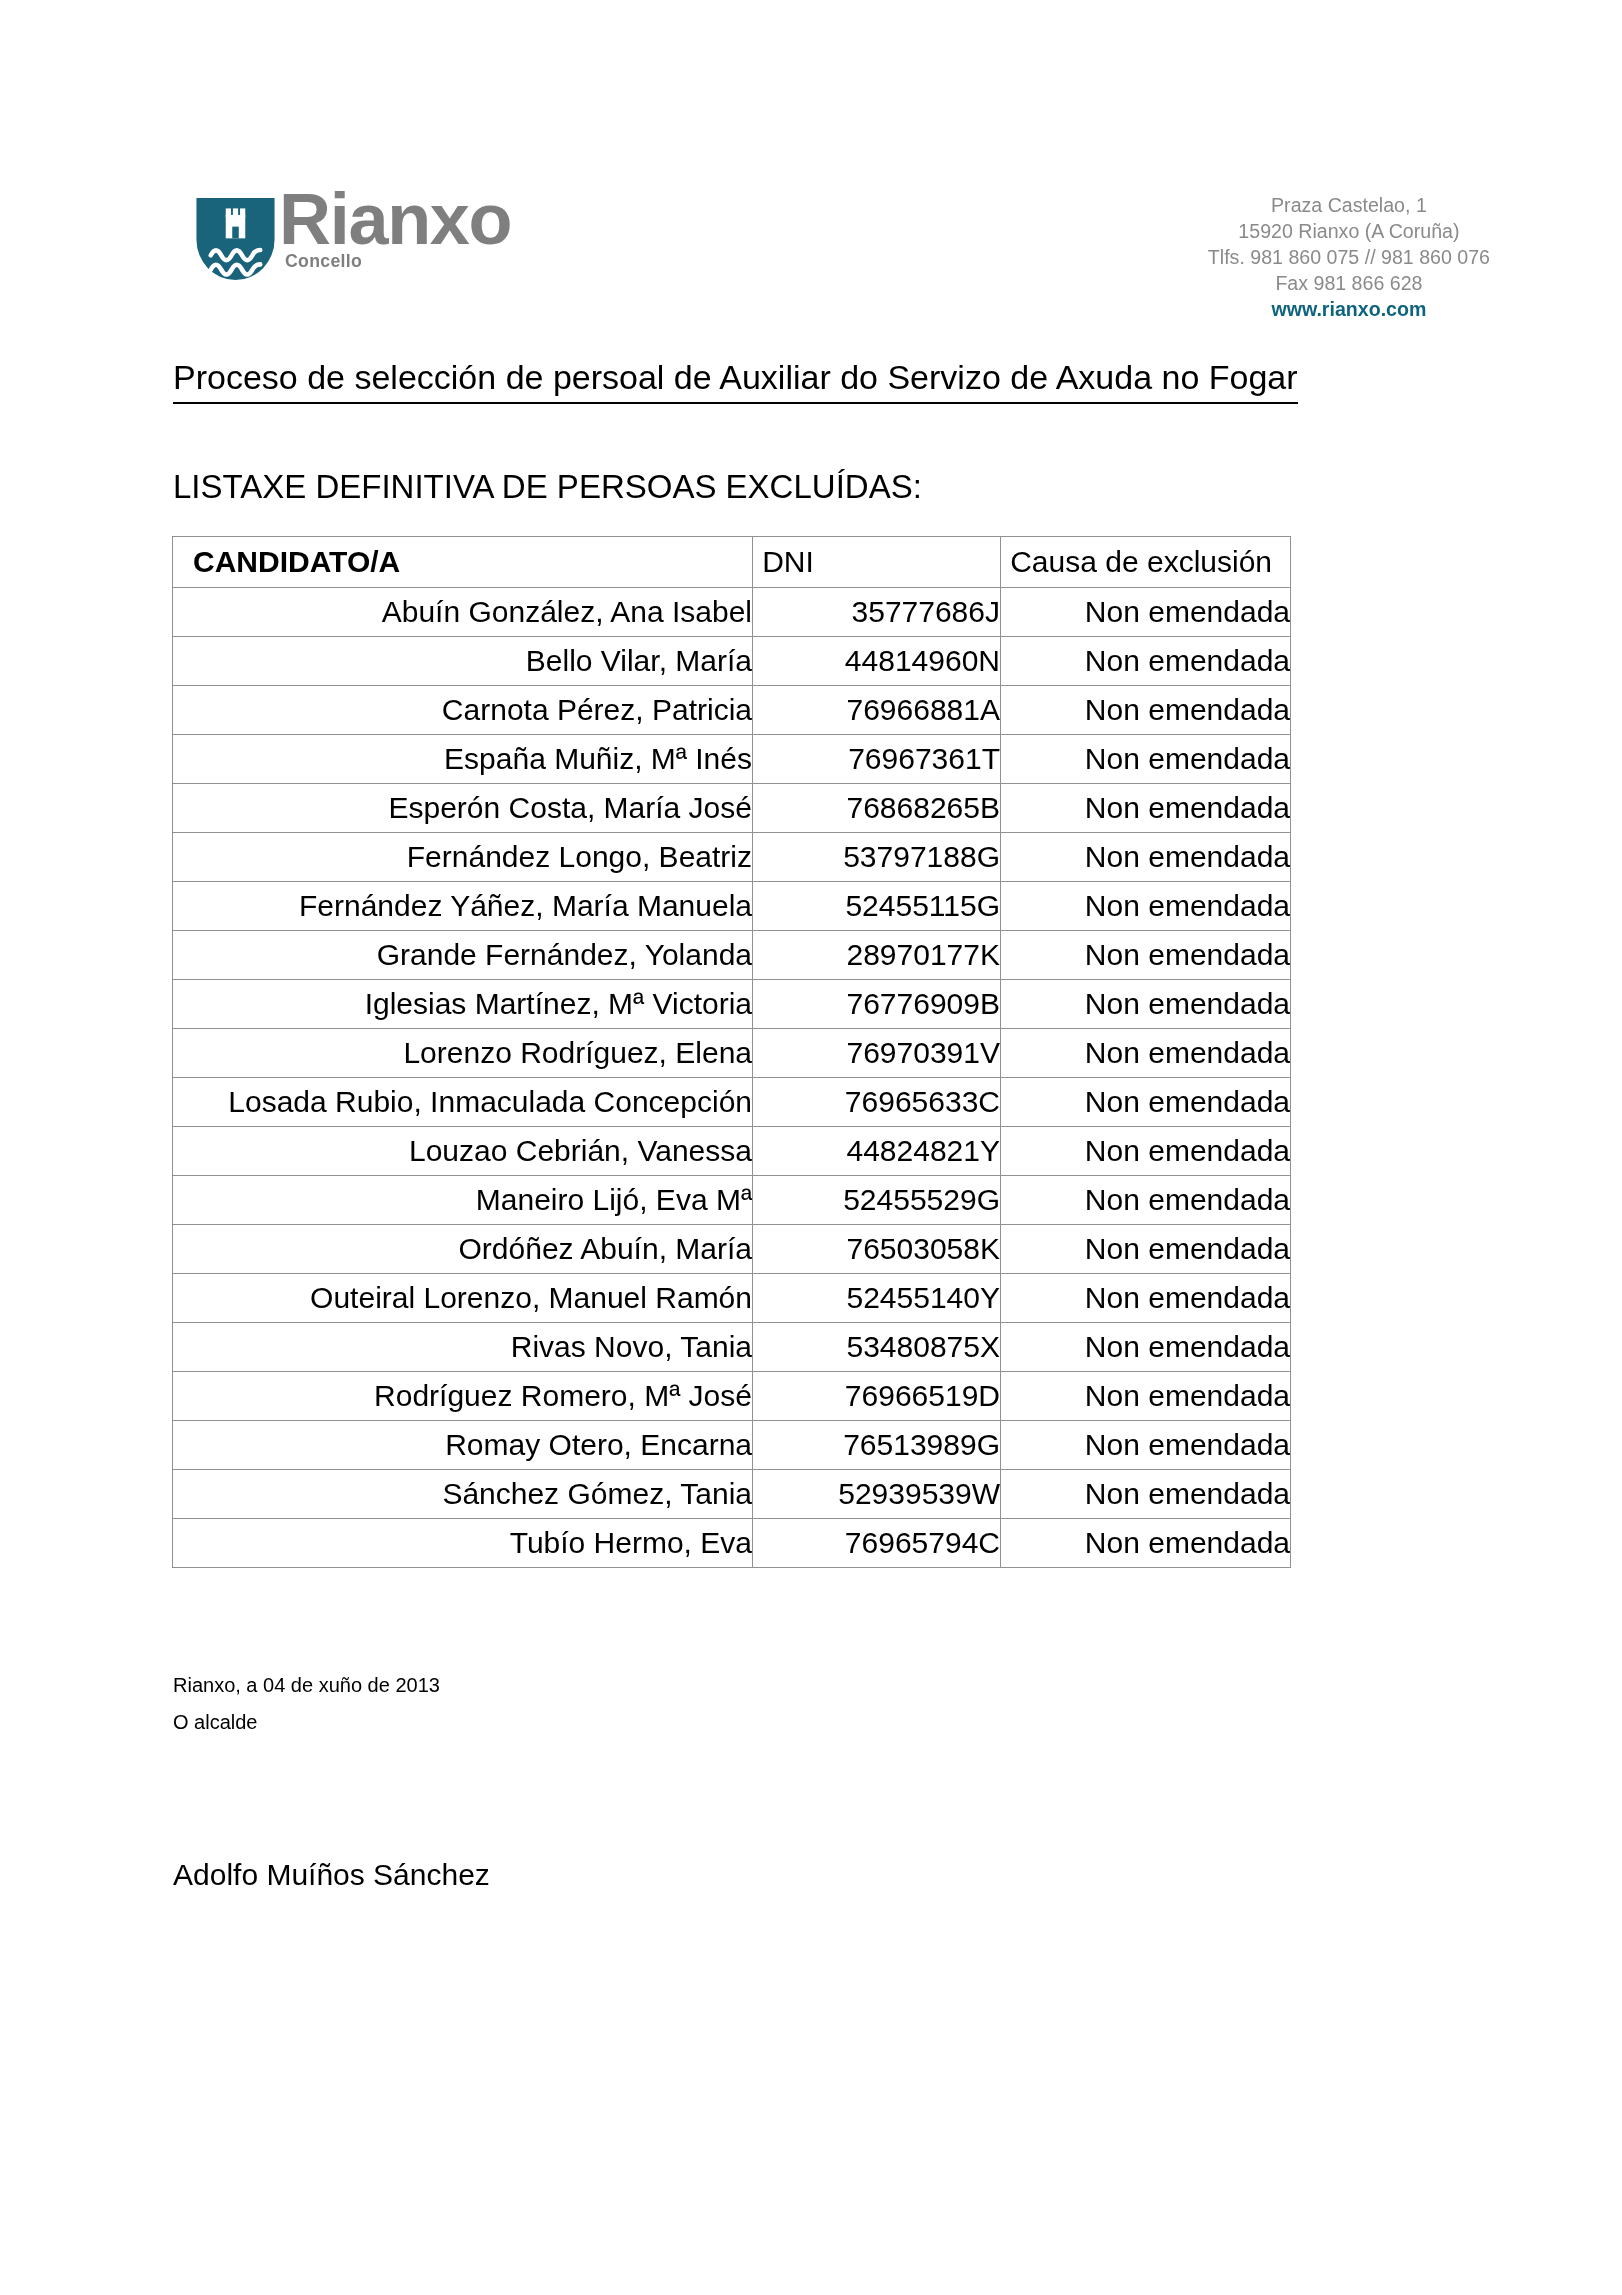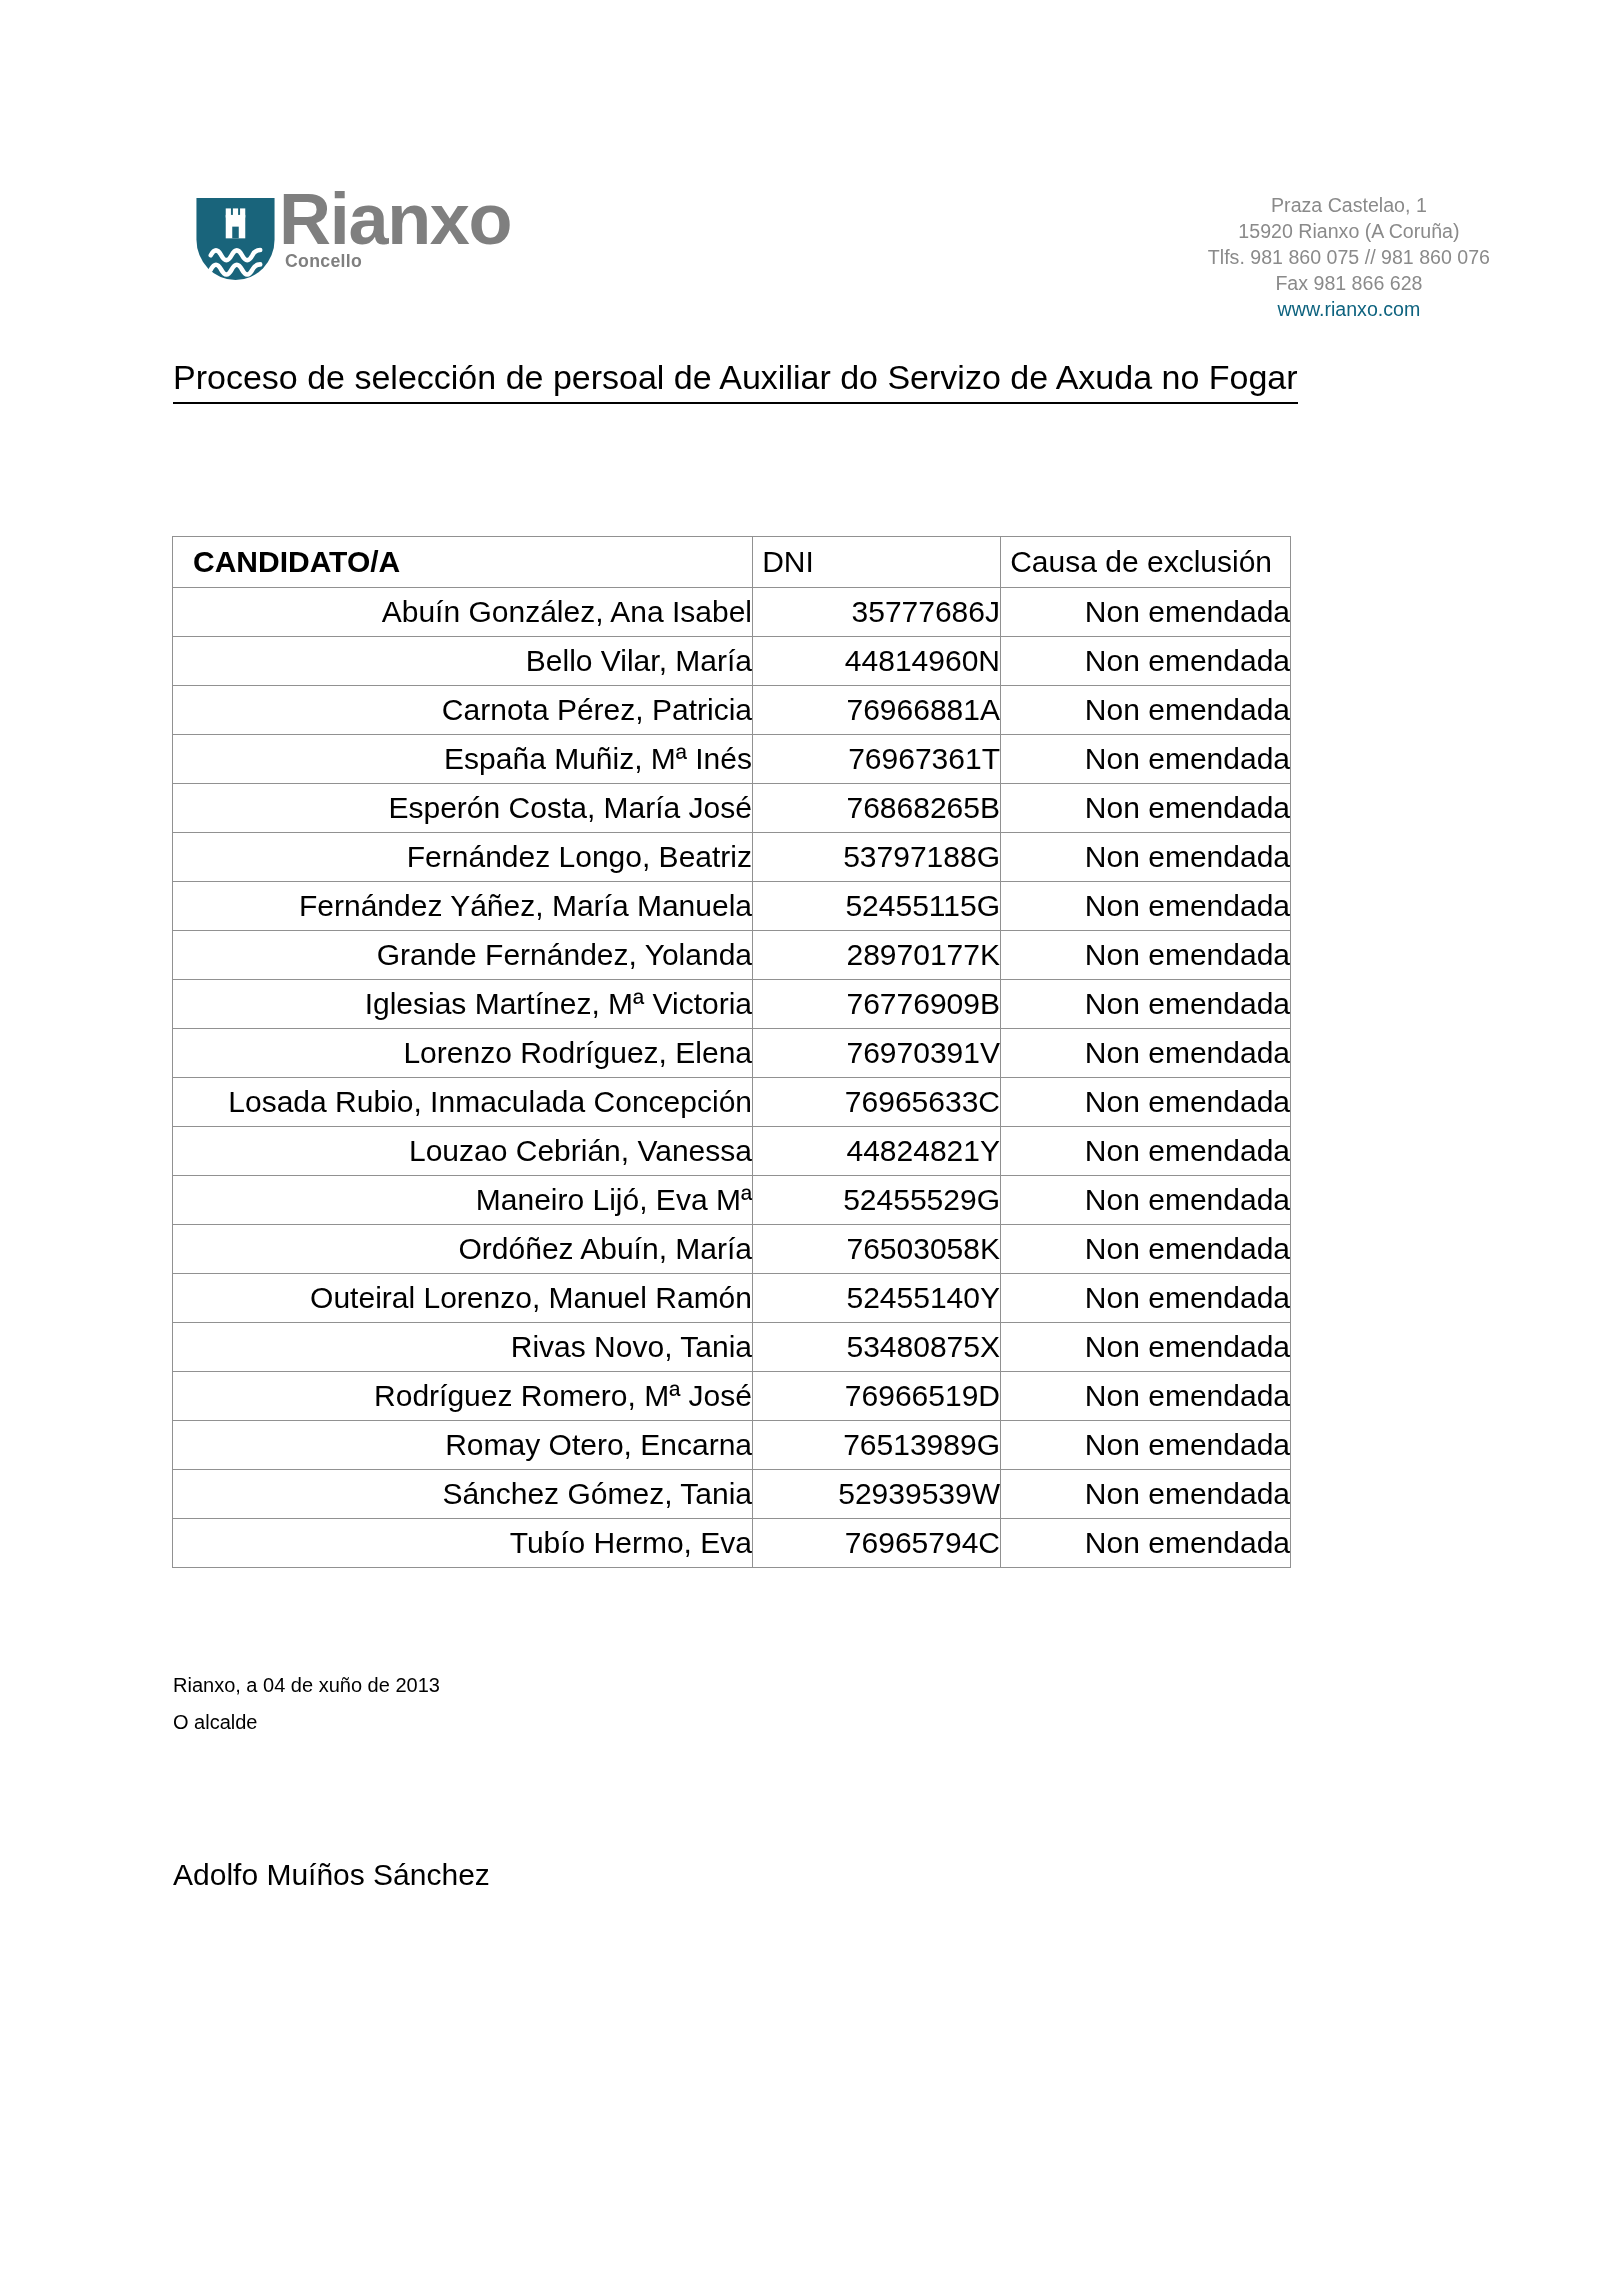--- a/index.html
+++ b/index.html
@@ -19,21 +19,21 @@
     letter-spacing: -1.3px; line-height: 1;
   }
   .logo-subtitle {
     position: absolute; left: 285px; top: 251px;
     font-size: 17.7px; font-weight: bold; color: #7f7f7f; letter-spacing: 0.3px;
   }
   .contact-block {
     position: absolute; right: 132px; top: 192px;
     text-align: center; font-size: 19.6px; line-height: 26px; color: #8a8a8a;
   }
-  .contact-block .website { color: #0e637f; font-weight: normal; }
+  .contact-block .website { color: #0e637f; font-weight: bold; }
 
   
   .doc-title {
     position: absolute; left: 173px; top: 359px;
     font-size: 34px; line-height: 1.1;
     display: inline-block;
     padding-bottom: 5.2px;
     border-bottom: 2px solid #000;
     white-space: nowrap;
   }
@@ -94,20 +94,21 @@
 
   <div class="contact-block">
     <div>Praza Castelao, 1</div>
     <div>15920 Rianxo (A Coruña)</div>
     <div>Tlfs. 981 860 075 // 981 860 076</div>
     <div>Fax 981 866 628</div>
     <div class="website">www.rianxo.com</div>
   </div>
 
   <div class="doc-title">Proceso de selección de persoal de Auxiliar do Servizo de Axuda no Fogar</div>
+  <div class="list-heading">LISTAXE DEFINITIVA DE PERSOAS EXCLUÍDAS:</div>
 
   <table class="excluded-table">
     <colgroup>
       <col style="width:580px">
       <col style="width:248px">
       <col style="width:290px">
     </colgroup>
     <thead>
       <tr>
         <th class="col-candidate">CANDIDATO/A</th>

